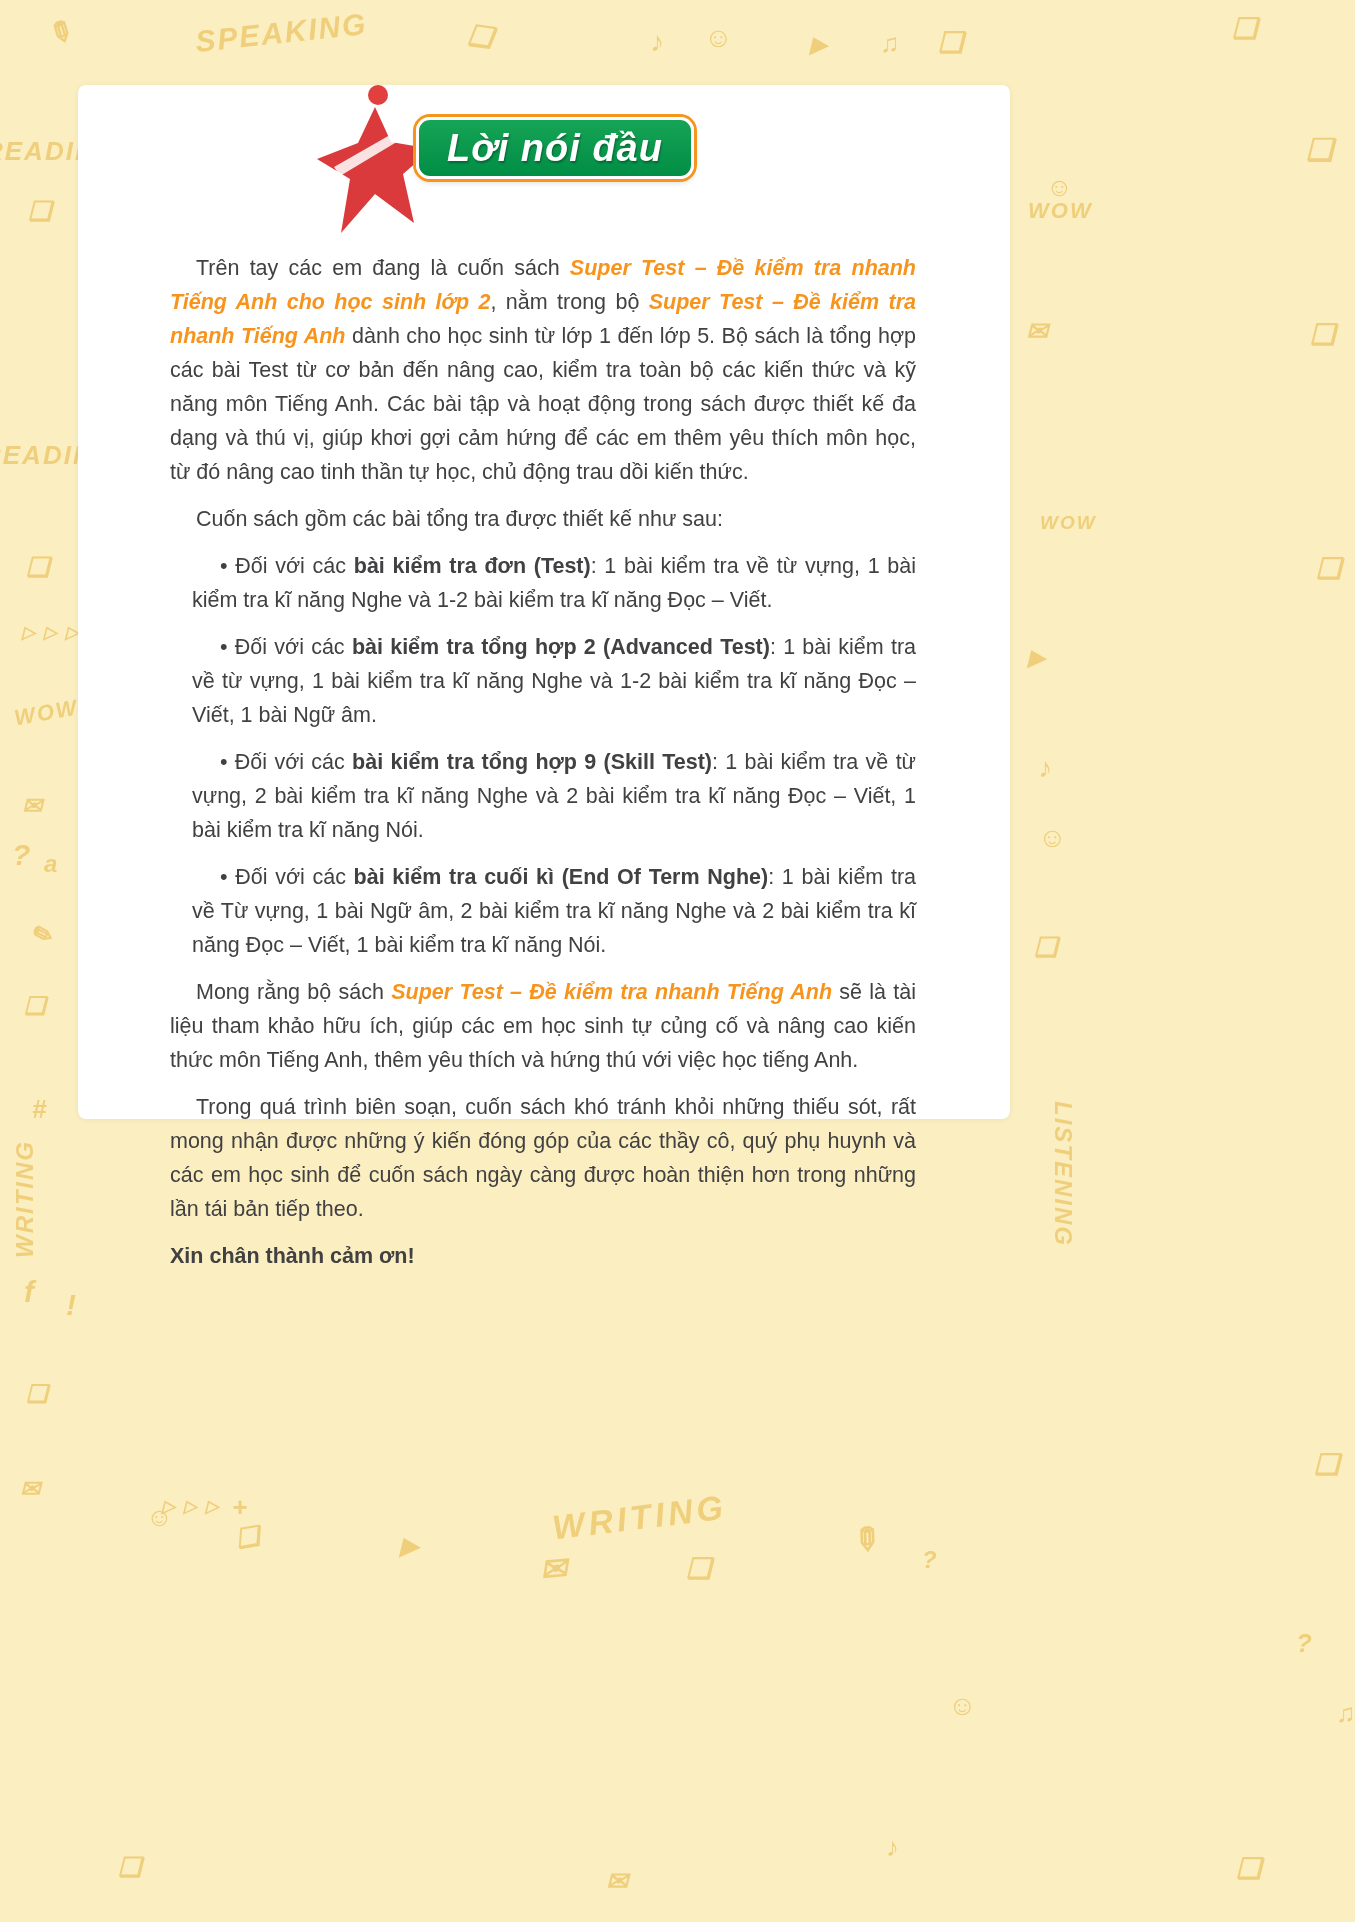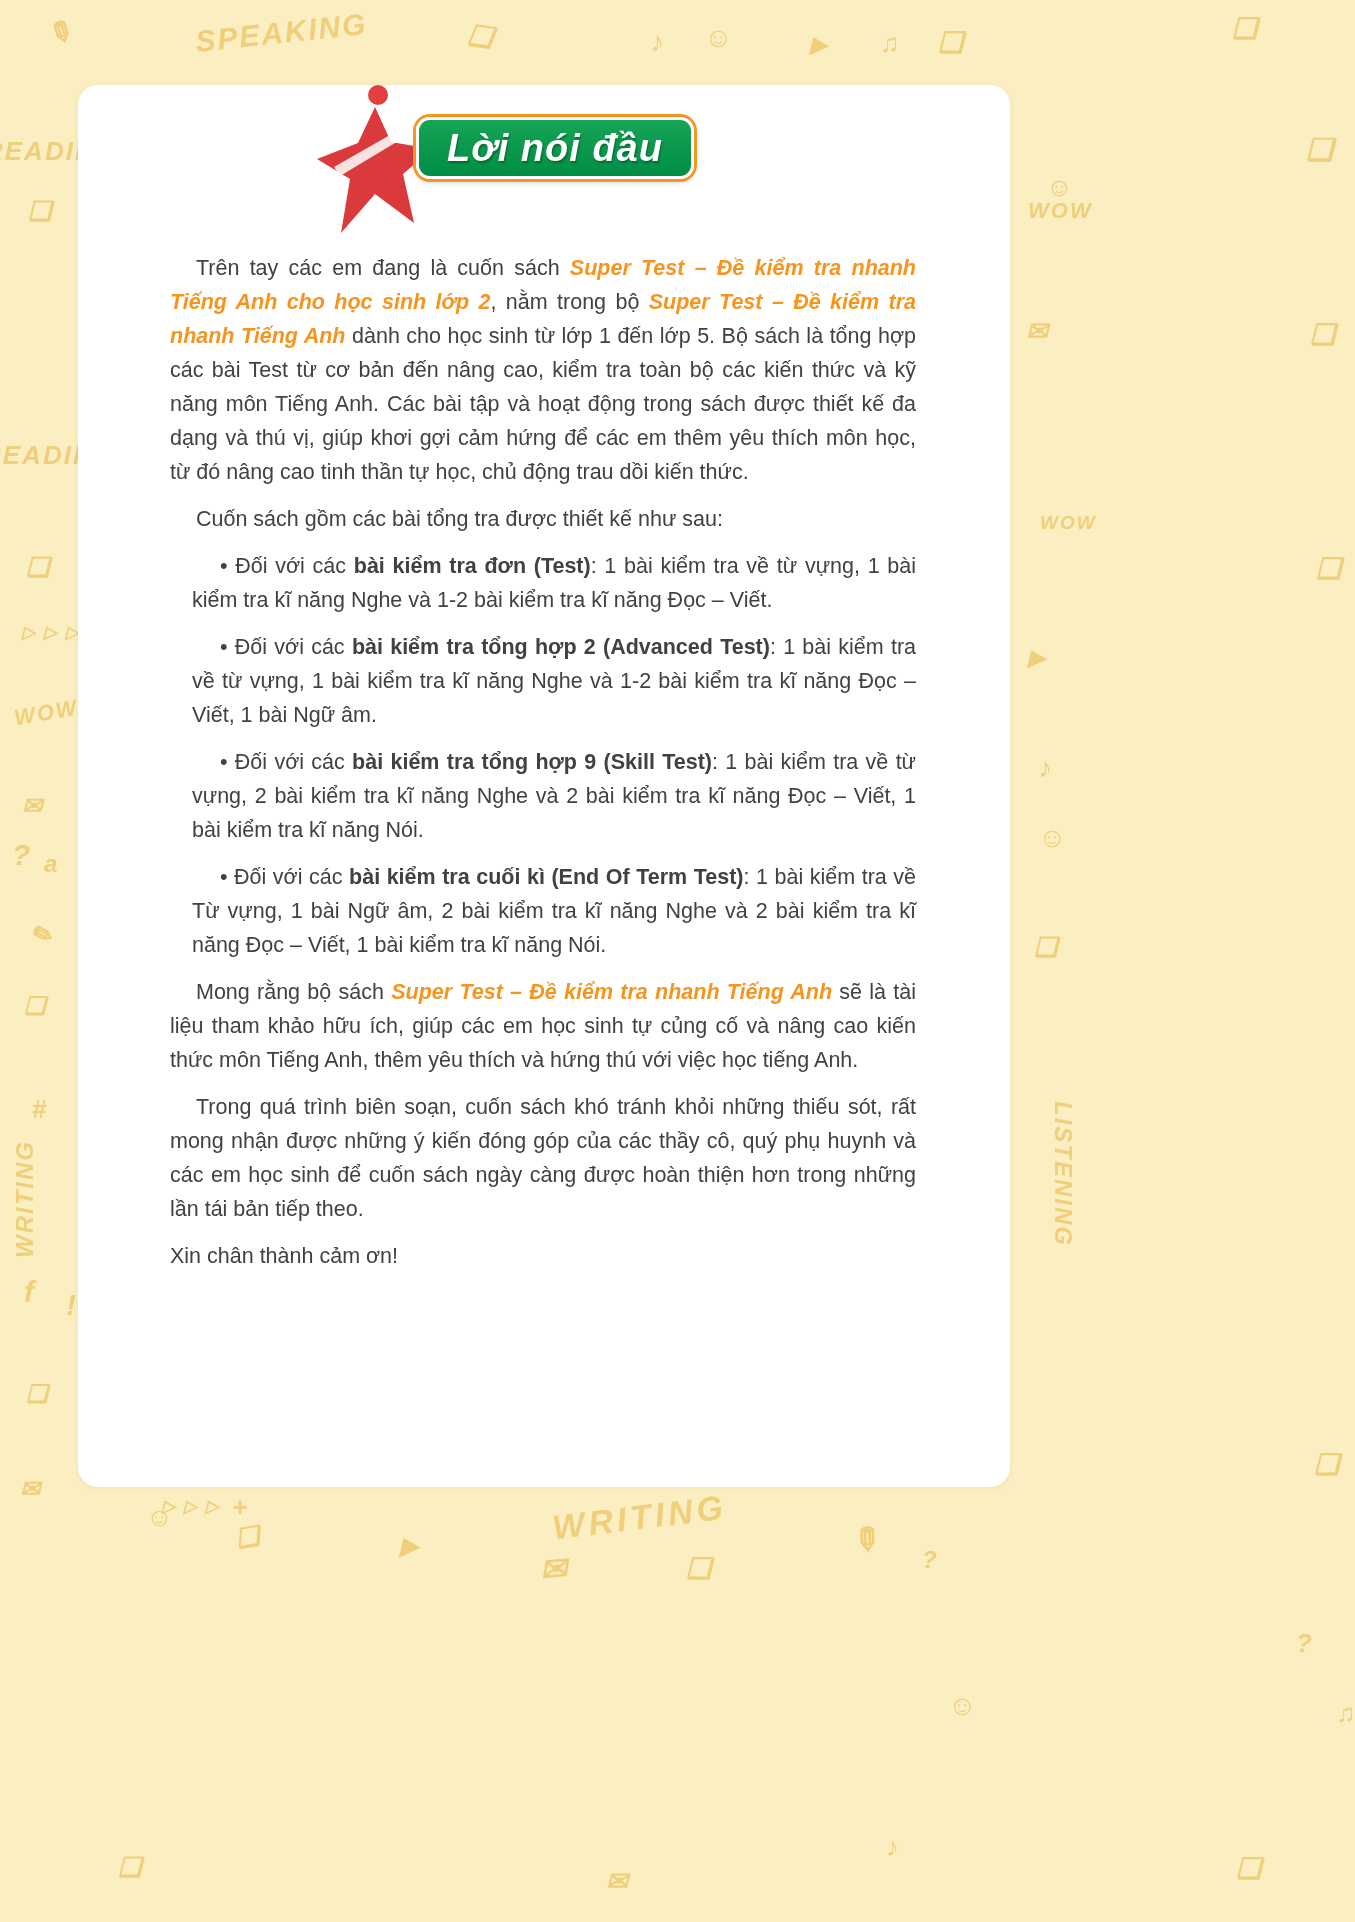--- a/index.html
+++ b/index.html
@@ -2,36 +2,36 @@
 <html><head>
 <meta charset="utf-8">
 <style>
   html,body{margin:0;padding:0;background:#FBEEC0;}
   .page{position:relative;width:1355px;height:1922px;background:#FBEEC0;overflow:hidden;
         font-family:"Liberation Sans",sans-serif;}
   
   .dd{position:absolute;color:#EFCE78;font-weight:bold;letter-spacing:2px;white-space:nowrap;
       transform:rotate(var(--r,0deg));user-select:none;opacity:.95;}
   
-  .card{position:absolute;left:78px;top:85px;width:932px;height:1402px;background:#FFFFFF;
-        border-radius:20px;box-shadow:0 1px 6px rgba(0,0,0,.06);}
+  .card{position:absolute;left:78px;top:85px;width:932px;height:1034px;background:#FFFFFF;
+        border-radius:8px;box-shadow:0 1px 6px rgba(0,0,0,.06);}
   .logo{position:absolute;left:236px;top:-2px;width:124px;height:152px;}
   .banner{position:absolute;left:338px;top:32px;height:56px;padding:0 28px;
           background:linear-gradient(180deg,#16A456,#008D45);
           border:3px solid #FFFFFF;border-radius:14px;
           box-shadow:0 0 0 3px #F7941D,0 3px 6px rgba(0,0,0,.18);
           display:flex;align-items:center;justify-content:center;}
   .banner span{color:#FFFFFF;font-size:38px;font-weight:bold;font-style:italic;
                letter-spacing:1px;text-shadow:1px 2px 2px rgba(0,0,0,.3);}
   .content{position:absolute;left:92px;top:166px;width:746px;text-align:justify;
            color:#414042;font-size:21.5px;line-height:34px;}
   .para{margin:0 0 13px 0;}
   .indent{text-indent:26px;}
   .bullet{margin-left:22px;text-indent:28px;}
-  .thanks{margin-top:8px;}
+  .thanks{margin-top:8px;font-weight:bold;}
   .run-n{}
   .run-b{font-weight:bold;}
   .run-o{color:#F7941D;font-weight:bold;font-style:italic;}
 </style>
 </head>
 <body>
 
 <div class="page">
 
   <div>
@@ -104,20 +104,20 @@
     <div class="banner">
       <span>Lời nói đầu</span>
     </div>
 
     <div class="content">
       <p class="para indent"><span class="run-n">Trên tay các em đang là cuốn sách </span><span class="run-o">Super Test – Đề kiểm tra nhanh Tiếng Anh cho học sinh lớp 2</span><span class="run-n">, nằm trong bộ </span><span class="run-o">Super Test – Đề kiểm tra nhanh Tiếng Anh</span><span class="run-n"> dành cho học sinh từ lớp 1 đến lớp 5. Bộ sách là tổng hợp các bài Test từ cơ bản đến nâng cao, kiểm tra toàn bộ các kiến thức và kỹ năng môn Tiếng Anh. Các bài tập và hoạt động trong sách được thiết kế đa dạng và thú vị, giúp khơi gợi cảm hứng để các em thêm yêu thích môn học, từ đó nâng cao tinh thần tự học, chủ động trau dồi kiến thức.</span></p>
       <p class="para indent"><span class="run-n">Cuốn sách gồm các bài tổng tra được thiết kế như sau:</span></p>
       <p class="para bullet"><span class="run-n">• Đối với các </span><span class="run-b">bài kiểm tra đơn (Test)</span><span class="run-n">: 1 bài kiểm tra về từ vựng, 1 bài kiểm tra kĩ năng Nghe và 1-2 bài kiểm tra kĩ năng Đọc – Viết.</span></p>
       <p class="para bullet"><span class="run-n">• Đối với các </span><span class="run-b">bài kiểm tra tổng hợp 2 (Advanced Test)</span><span class="run-n">: 1 bài kiểm tra về từ vựng, 1 bài kiểm tra kĩ năng Nghe và 1-2 bài kiểm tra kĩ năng Đọc – Viết, 1 bài Ngữ âm.</span></p>
       <p class="para bullet"><span class="run-n">• Đối với các </span><span class="run-b">bài kiểm tra tổng hợp 9 (Skill Test)</span><span class="run-n">: 1 bài kiểm tra về từ vựng, 2 bài kiểm tra kĩ năng Nghe và 2 bài kiểm tra kĩ năng Đọc – Viết, 1 bài kiểm tra kĩ năng Nói.</span></p>
-      <p class="para bullet"><span class="run-n">• Đối với các </span><span class="run-b">bài kiểm tra cuối kì (End Of Term Test)</span><span class="run-n">: 1 bài kiểm tra về Từ vựng, 1 bài Ngữ âm, 2 bài kiểm tra kĩ năng Nghe và 2 bài kiểm tra kĩ năng Đọc – Viết, 1 bài kiểm tra kĩ năng Nói.</span></p>
+      <p class="para bullet"><span class="run-n">• Đối với các </span><span class="run-b">bài kiểm tra cuối kì (End Of Term Nghe)</span><span class="run-n">: 1 bài kiểm tra về Từ vựng, 1 bài Ngữ âm, 2 bài kiểm tra kĩ năng Nghe và 2 bài kiểm tra kĩ năng Đọc – Viết, 1 bài kiểm tra kĩ năng Nói.</span></p>
       <p class="para indent"><span class="run-n">Mong rằng bộ sách </span><span class="run-o">Super Test – Đề kiểm tra nhanh Tiếng Anh</span><span class="run-n"> sẽ là tài liệu tham khảo hữu ích, giúp các em học sinh tự củng cố và nâng cao kiến thức môn Tiếng Anh, thêm yêu thích và hứng thú với việc học tiếng Anh.</span></p>
       <p class="para indent"><span class="run-n">Trong quá trình biên soạn, cuốn sách khó tránh khỏi những thiếu sót, rất mong nhận được những ý kiến đóng góp của các thầy cô, quý phụ huynh và các em học sinh để cuốn sách ngày càng được hoàn thiện hơn trong những lần tái bản tiếp theo.</span></p>
       <p class="para thanks"><span class="run-n">Xin chân thành cảm ơn!</span></p>
     </div>
 
   </div>
 </div>
 
 </body></html>

